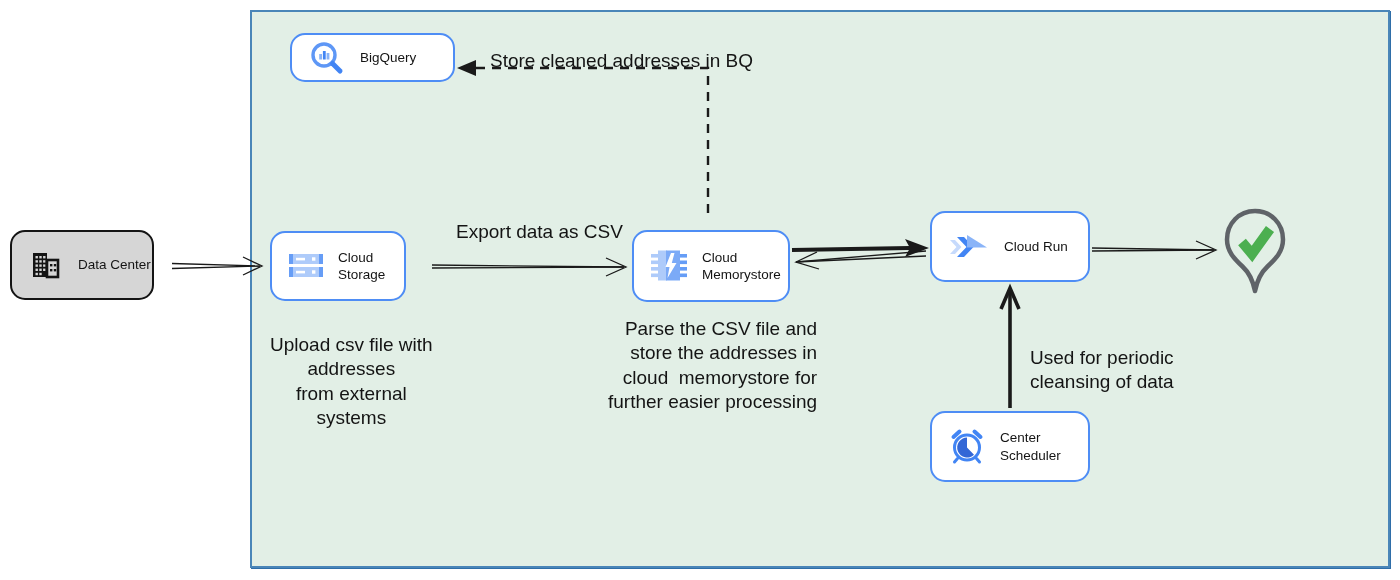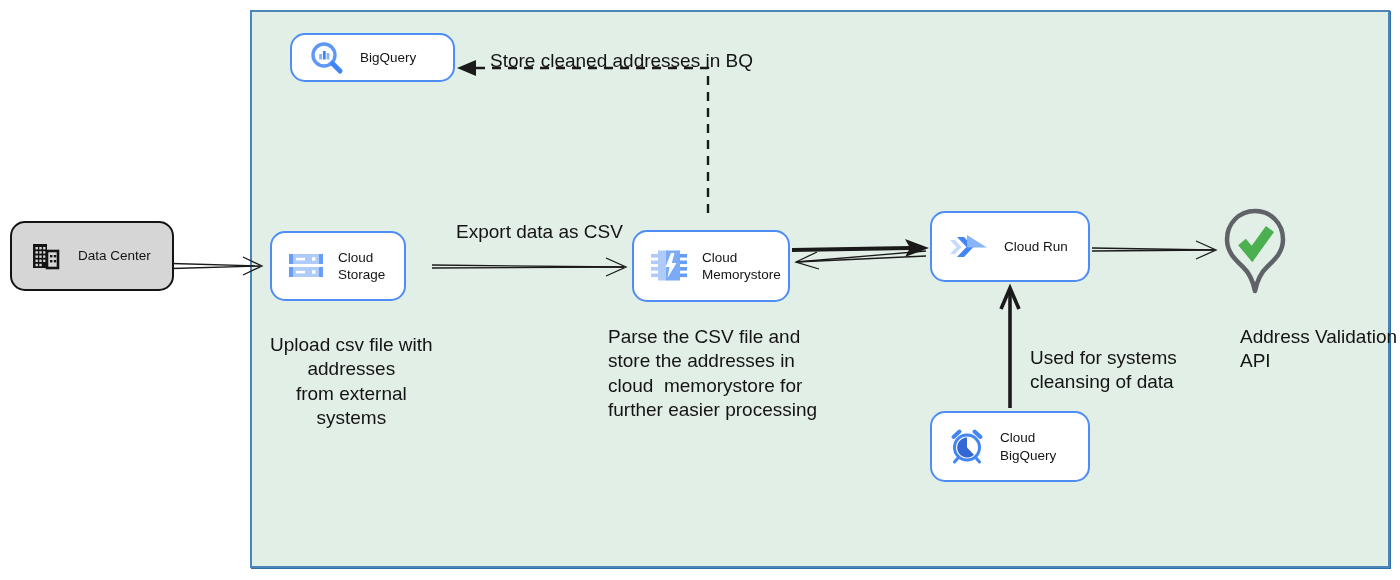--- a/index.html
+++ b/index.html
@@ -86,21 +86,21 @@
         <circle cx="15" cy="15" r="11" stroke="#5e97f6" stroke-width="3.4" fill="#fff"></circle>
         <rect x="10.2" y="14" width="2.8" height="5.5" fill="#8ab4f8"></rect>
         <rect x="13.9" y="11" width="2.8" height="8.5" fill="#4285f4"></rect>
         <rect x="17.6" y="13" width="2.8" height="6.5" fill="#8ab4f8"></rect>
         <line x1="23.5" y1="23.5" x2="31" y2="31" stroke="#4285f4" stroke-width="5" stroke-linecap="round"></line>
       </svg>
     </span>
     <span class="nlabel">BigQuery</span>
   </div>
 
-  <div class="node dc" style="left:10px;top:221px;width:164px;height:70px">
+  <div class="node dc" style="left:10px;top:230px;width:144px;height:70px">
     <span class="icon">
       <svg width="34" height="32" viewBox="0 0 34 32">
         <rect x="4" y="4" width="14" height="24" fill="#141414"></rect>
         <g fill="#d6d6d6">
           <rect x="6.5" y="7" width="2.4" height="2.4"></rect>
             <rect x="10.3" y="7" width="2.4" height="2.4"></rect>
             <rect x="14.1" y="7" width="2.4" height="2.4"></rect>
           <rect x="6.5" y="11.2" width="2.4" height="2.4"></rect>
             <rect x="10.3" y="11.2" width="2.4" height="2.4"></rect>
             <rect x="14.1" y="11.2" width="2.4" height="2.4"></rect>
@@ -186,36 +186,34 @@
     <span class="icon">
       <svg width="36" height="37" viewBox="0 0 36 37">
         <line x1="4.5" y1="9" x2="10.5" y2="3.5" stroke="#4285f4" stroke-width="4" stroke-linecap="round"></line>
         <line x1="31.5" y1="9" x2="25.5" y2="3.5" stroke="#4285f4" stroke-width="4" stroke-linecap="round"></line>
         <circle cx="18" cy="19.5" r="12.5" fill="#ffffff" stroke="#4285f4" stroke-width="3"></circle>
         <path d="M18,19.5 L18,9.5 A10,10 0 1 0 25,26.8 Z" fill="#3367d6"></path>
         <line x1="8.5" y1="30.5" x2="5.5" y2="34" stroke="#4285f4" stroke-width="3" stroke-linecap="round"></line>
         <line x1="27.5" y1="30.5" x2="30.5" y2="34" stroke="#4285f4" stroke-width="3" stroke-linecap="round"></line>
       </svg>
     </span>
-    <span class="nlabel">Cloud BigQuery</span>
+    <span class="nlabel">Center Scheduler</span>
   </div>
 
   <svg id="pin" width="66" height="106" viewBox="0 0 66 106">
     <path d="M33,5 C17,5 5,17.5 5,33.5 C5,45.5 12.5,53 20.5,60.5 C26.5,66 30.5,72.5 33,85 C35.5,72.5 39.5,66 45.5,60.5 C53.5,53 61,45.5 61,33.5 C61,17.5 49,5 33,5 Z" fill="none" stroke="#5f6368" stroke-width="4.5" stroke-linejoin="round"></path>
     <path d="M20,36 L30,48 L48,23" fill="none" stroke="#4caf50" stroke-width="10"></path>
   </svg>
-  <div class="ann" style="left:1240px;top:325px;width:160px;">Address Validation
-API</div>
 
   <div class="ann" style="left:490px;top:33px;margin-top:16px;">Store cleaned addresses in BQ</div>
   <div class="ann" style="left:456px;top:220px;">Export data as CSV</div>
   <div class="ann" style="left:270px;top:333px;text-align:center;">Upload csv file with
 addresses
 from external
 systems</div>
-  <div class="ann" style="left:608px;top:325px;">Parse the CSV file and
+  <div class="ann" style="left:608px;top:317px;text-align:right;">Parse the CSV file and
 store the addresses in
 cloud  memorystore for
 further easier processing</div>
-  <div class="ann" style="left:1030px;top:346px;">Used for systems
+  <div class="ann" style="left:1030px;top:346px;">Used for periodic
 cleansing of data</div>
 
 </div>
 
 </body></html>

